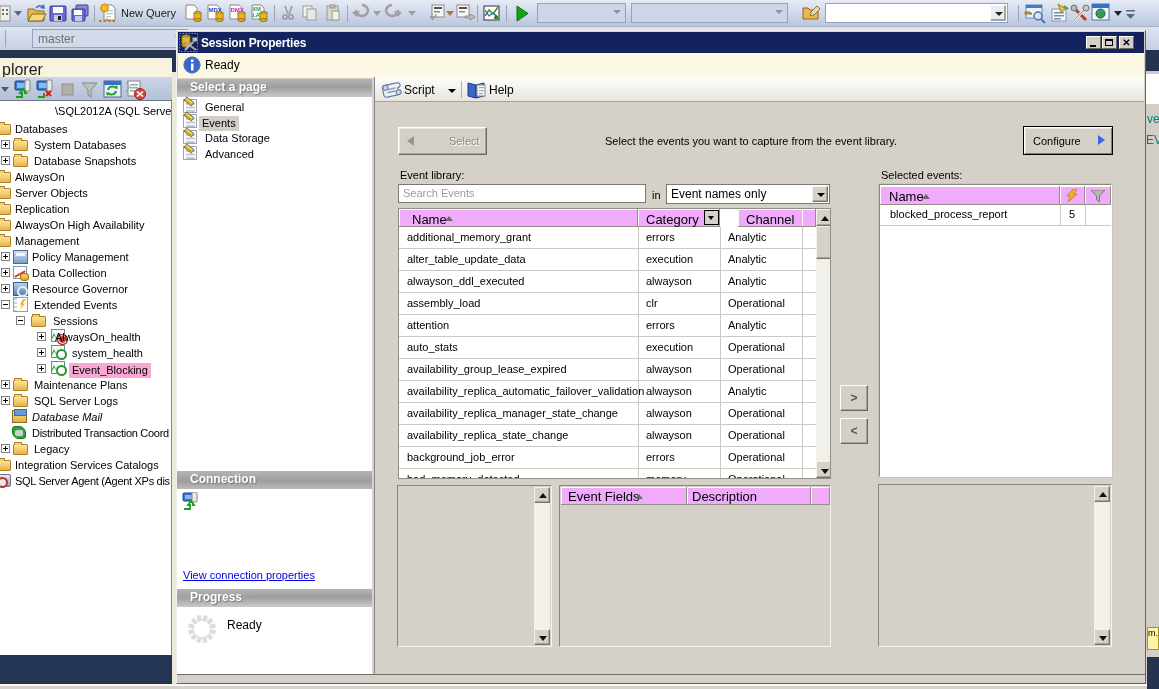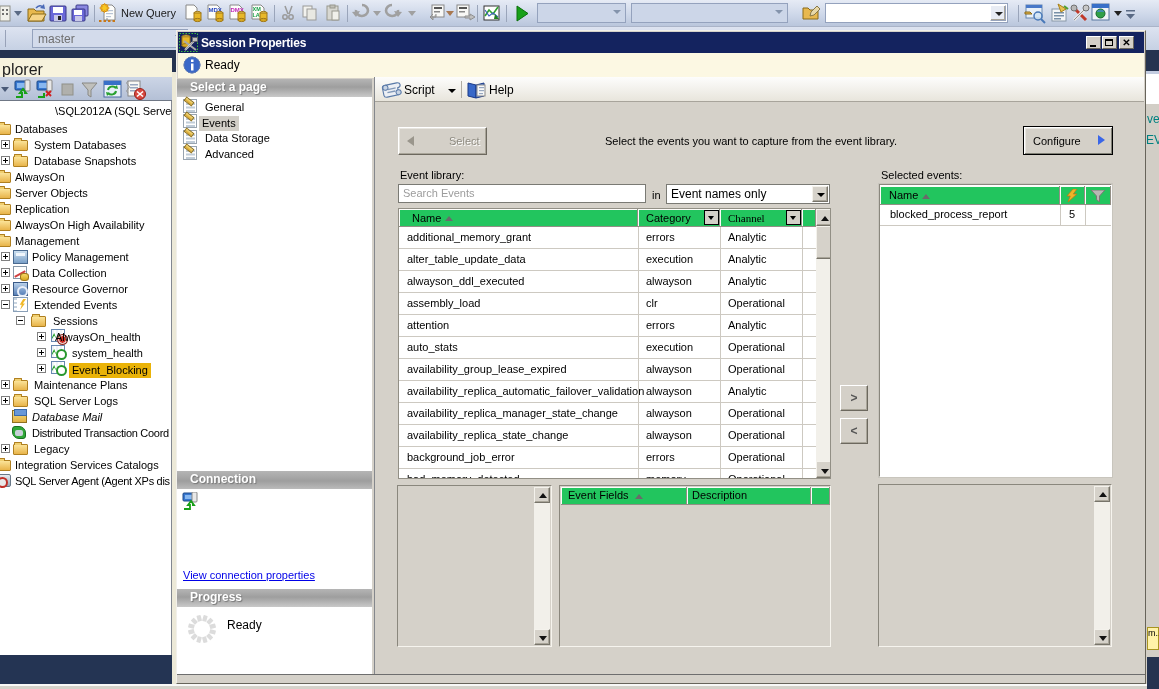--- a/index.html
+++ b/index.html
@@ -5,21 +5,21 @@
 * { margin:0; padding:0; box-sizing:border-box; }
 html,body { width:1159px; height:689px; overflow:hidden; }
 body { font-family:"Liberation Sans", sans-serif; background:#ece9d8; position:relative; }
 .abs { position:absolute; }
 .t11 { font-size:11px; color:#000; white-space:nowrap; }
 
 .raised { background:#d4d0c8; border:1px solid; border-color:#ffffff #6c685e #6c685e #ffffff; }
 .sbbtn { background:#d6d2ca; border:1px solid; border-color:#f4f2ec #77746a #77746a #f4f2ec; box-shadow:inset -1px -1px 0 #a9a599; position:absolute; font-size:8px; color:#222; text-align:center; }
 
 .phead { background:linear-gradient(#b5b5b5,#9e9e9e 45%,#c9c9c9); color:#fff; font-weight:bold; font-size:12px; padding-left:13px; line-height:17px; text-shadow:1px 1px 1px #777; }
-.gridhead { background:#22c55e; border-right:1px solid #928f85; border-bottom:1px solid #928f85; box-shadow:inset 1px 1px 0 #fdfcfa; font-size:11px; }
+.gridhead { background:#f0abfc; border-right:1px solid #928f85; border-bottom:1px solid #928f85; box-shadow:inset 1px 1px 0 #fdfcfa; font-size:13px; }
 .treerow { position:absolute; height:16px; font-size:11px; white-space:nowrap; }
 .plus { position:absolute; width:9px; height:9px; border:1px solid #808080; background:#fff; }
 .plus i { position:absolute; background:#000; }
 .plus .h { left:1px; top:3px; width:5px; height:1px; }
 .plus .v { left:3px; top:1px; width:1px; height:5px; }
 .treerow { left:0; width:172px; }
 .treerow em { position:absolute; top:2px; font-style:normal; }
 .treerow s { position:absolute; text-decoration:none; display:block; }
 .fold { top:3px; width:15px; height:11px; background:linear-gradient(#fbe398,#e8b44a); border:1px solid #b08020; border-radius:1px; }
 .fold:before { content:""; position:absolute; left:0px; top:-3px; width:6px; height:2px; background:#f0cf70; border:1px solid #b08020; border-bottom:none; border-radius:1px 1px 0 0; }
@@ -362,21 +362,21 @@
       </b>
       <s class="ic-sess2" style="left:51px;"></s>
       <em style="left:72px;">system_health</em>
     </div>
   <div class="treerow" style="top:260px;">
       <b class="plus" style="left:37px;top:3px;">
         <i class="h"></i>
         <i class="v"></i>
       </b>
       <s class="ic-sess2" style="left:51px;"></s>
-      <em style="left:69px;background:#eab308;padding:1px 3px 2px 3px;">Event_Blocking</em>
+      <em style="left:69px;background:#f9a8d4;padding:1px 3px 2px 3px;">Event_Blocking</em>
     </div>
   <div class="treerow" style="top:276px;">
       <b class="plus" style="left:1px;top:3px;">
         <i class="h"></i>
         <i class="v"></i>
       </b>
       <s class="fold" style="left:13px;"></s>
       <em style="left:34px;">Maintenance Plans</em>
     </div>
   <div class="treerow" style="top:292px;">
@@ -549,21 +549,21 @@
   <div class="gridhead" style="position:absolute;left:0;top:0;width:239px;height:18px;">
       <span style="position:absolute;left:13px;top:3px;">Name</span>
       <span class="sortup" style="left:46px;top:7px;"></span>
     </div>
   <div class="gridhead" style="position:absolute;left:239px;top:0;width:82px;height:18px;">
       <span style="position:absolute;left:8px;top:3px;">Category</span>
     <span class="sbbtn" style="right:0px;top:1px;width:15px;height:15px;border:1px solid #000;box-shadow:none;background:#d4d0c8;">
         <span style="position:absolute;left:3px;top:5px;width:0;height:0;border:3.5px solid transparent;border-top:4px solid #000;"></span>
       </span>
   </div>
-  <div class="gridhead" style="position:absolute;left:321px;top:0;width:82px;height:18px;font-family:Liberation Serif, serif;">
+  <div class="gridhead" style="position:absolute;left:339px;top:0;width:82px;height:18px;">
       <span style="position:absolute;left:8px;top:3px;">Channel</span>
     <span class="sbbtn" style="right:0px;top:1px;width:15px;height:15px;border:1px solid #000;box-shadow:none;background:#d4d0c8;">
         <span style="position:absolute;left:3px;top:5px;width:0;height:0;border:3.5px solid transparent;border-top:4px solid #000;"></span>
       </span>
   </div>
   <div class="gridhead" style="position:absolute;left:403px;top:0;width:14px;height:18px;"></div>
 
   <div style="position:absolute;left:239px;top:18px;width:1px;height:252px;background:#cdc9c1;"></div>
   <div style="position:absolute;left:321px;top:18px;width:1px;height:252px;background:#cdc9c1;"></div>
   <div style="position:absolute;left:403px;top:18px;width:1px;height:252px;background:#cdc9c1;"></div>

